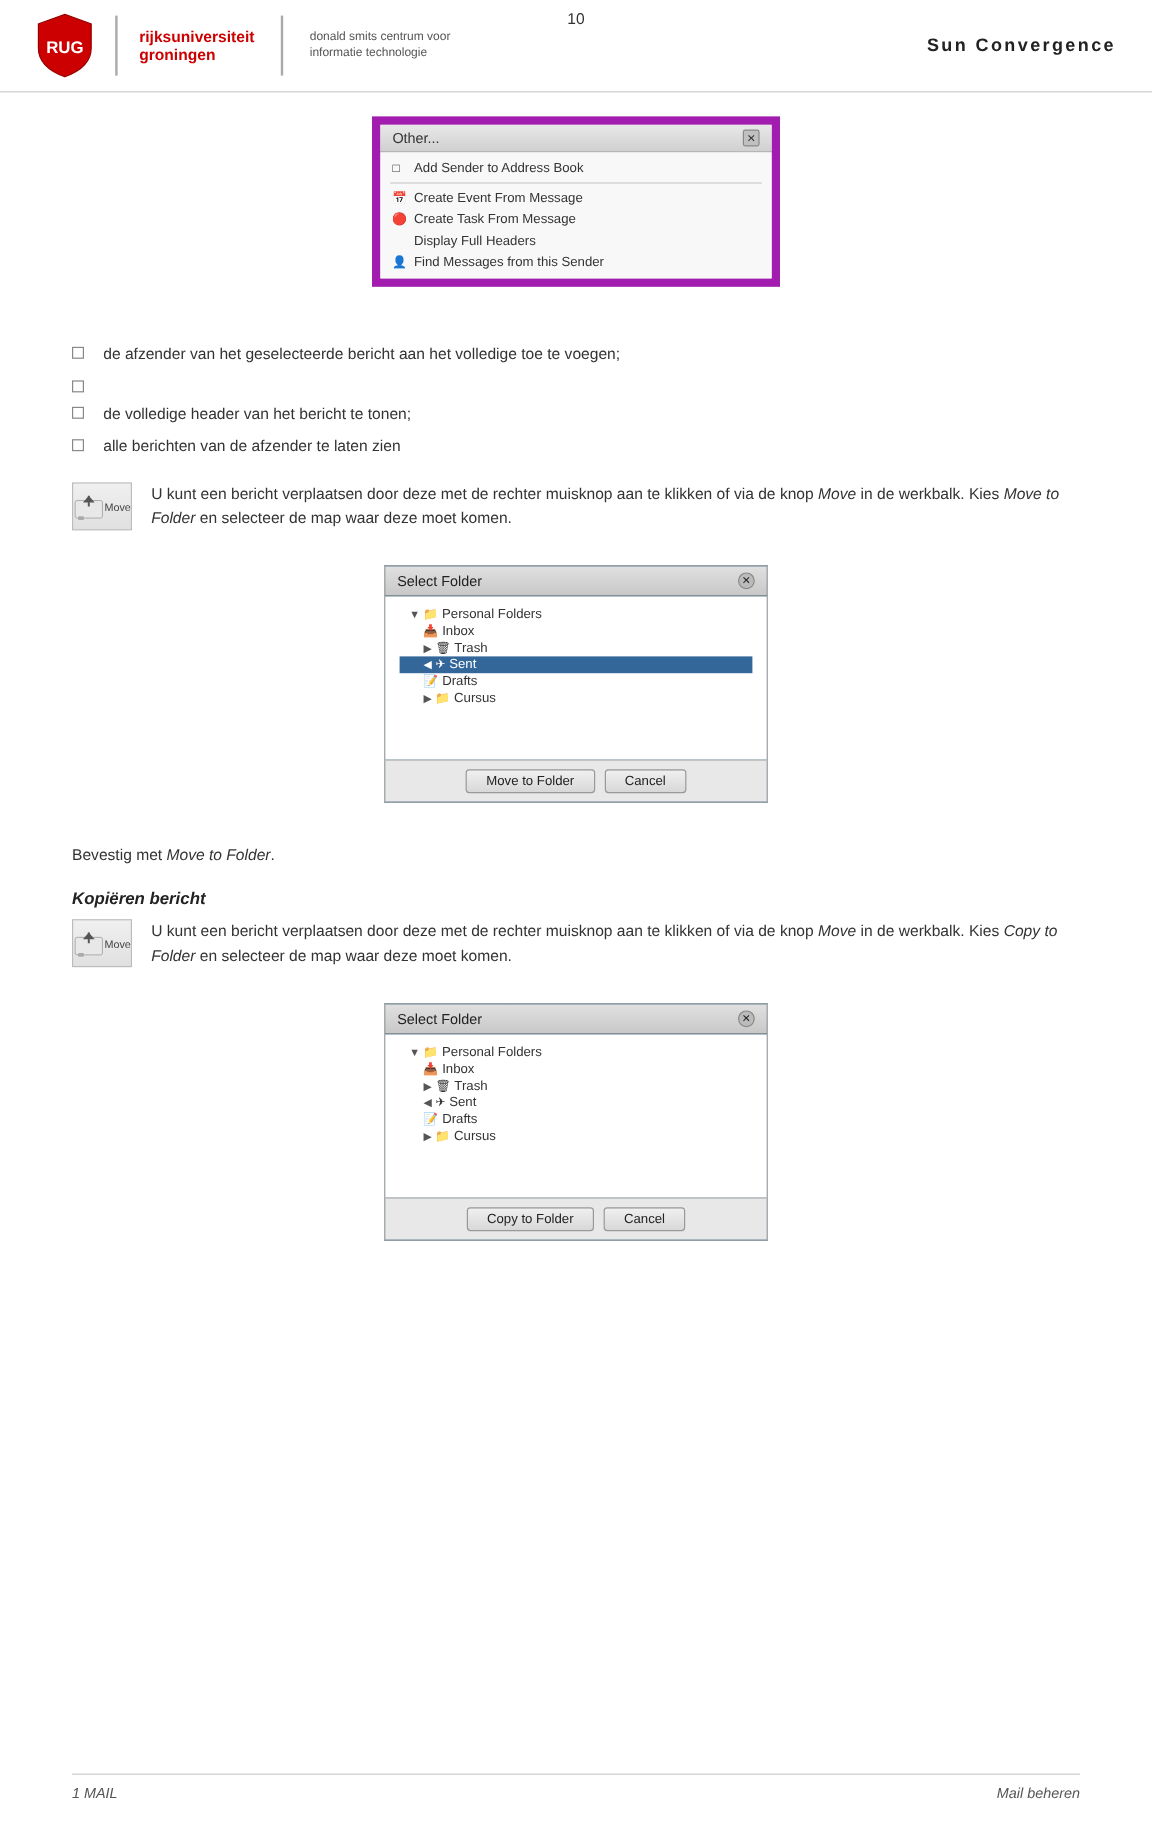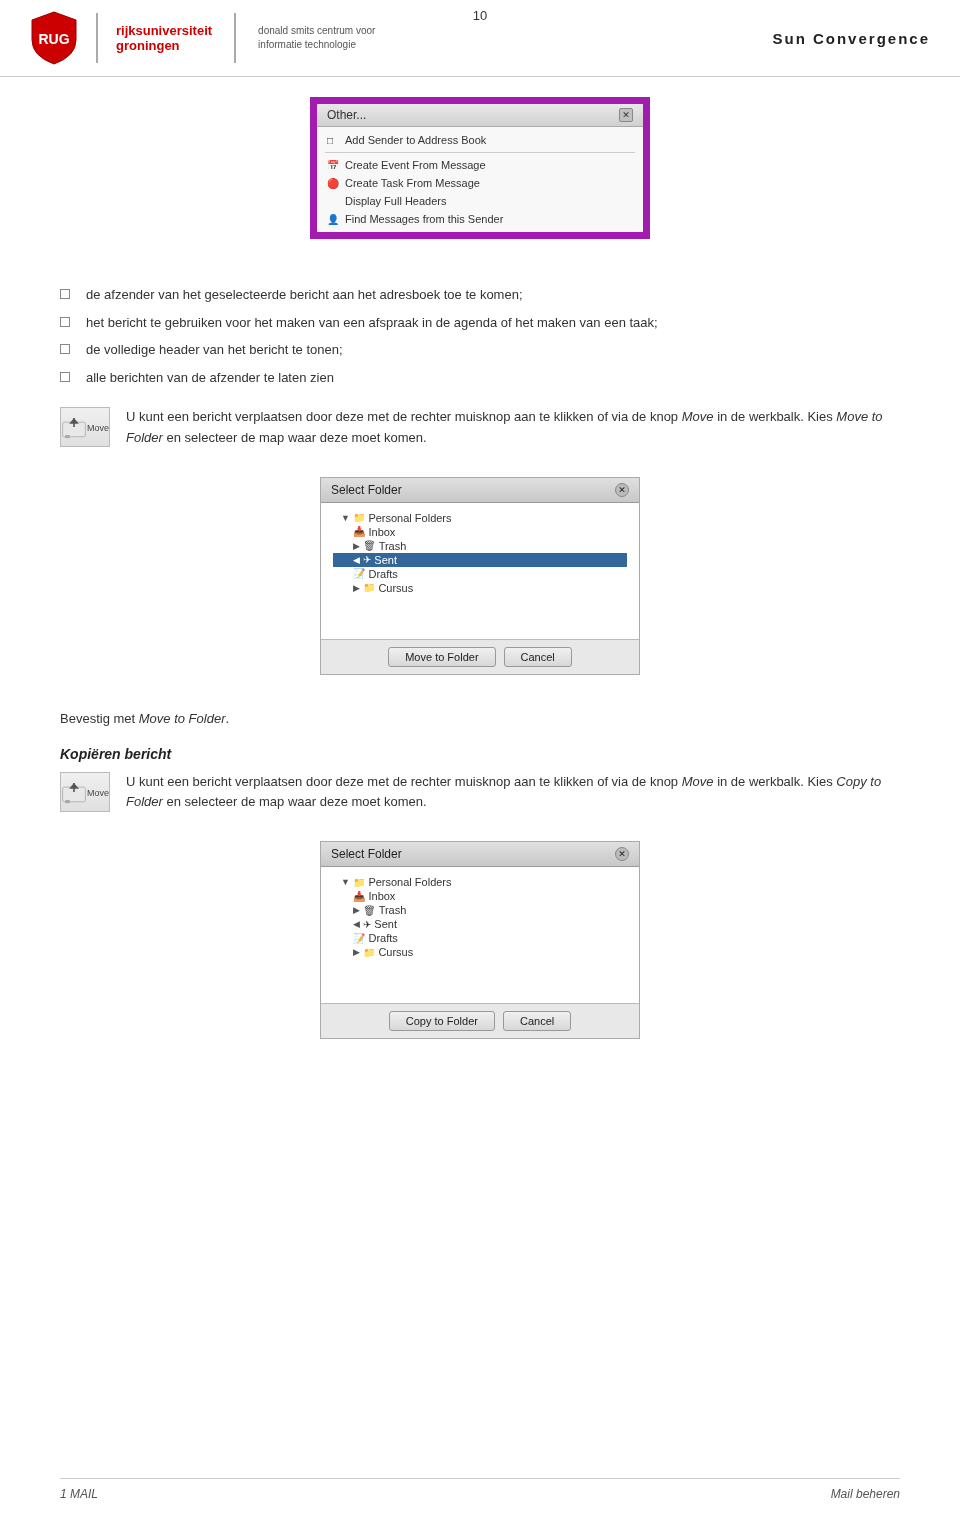--- a/index.html
+++ b/index.html
@@ -356,25 +356,24 @@
           <span class="item-icon">👤</span>
           Find Messages from this Sender
         </div>
       </div>
     </div>
   </div>
 
   <ul class="bullet-list">
     <li>
       <span class="bullet-square"></span>
-      <span>de afzender van het geselecteerde bericht aan het adresboek toe te komen;</span>
+      <span>de afzender van het geselecteerde bericht aan het volledige toe te voegen;</span>
     </li>
     <li>
       <span class="bullet-square"></span>
-      <span>het bericht te gebruiken voor het maken van een afspraak in de agenda of het maken van een taak;</span>
     </li>
     <li>
       <span class="bullet-square"></span>
       <span>de volledige header van het bericht te tonen;</span>
     </li>
     <li>
       <span class="bullet-square"></span>
       <span>alle berichten van de afzender te laten zien</span>
     </li>
   </ul>

